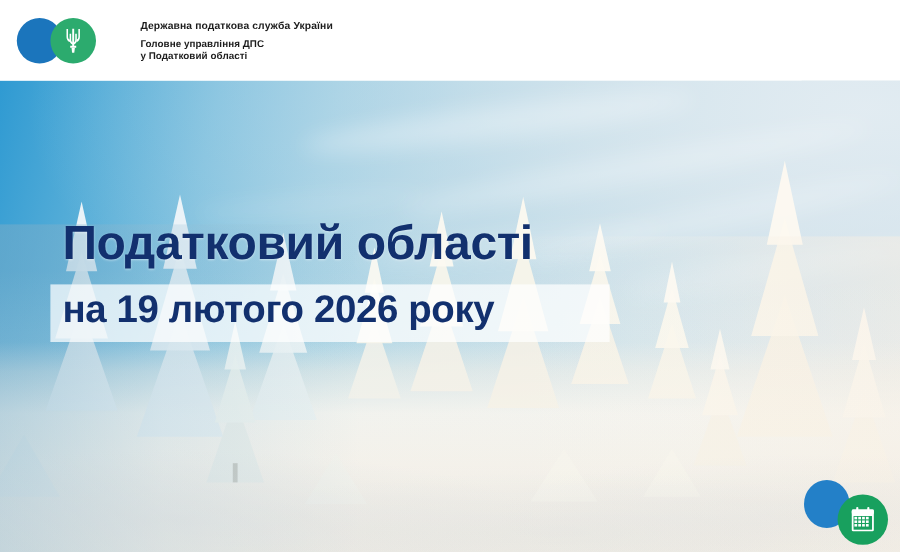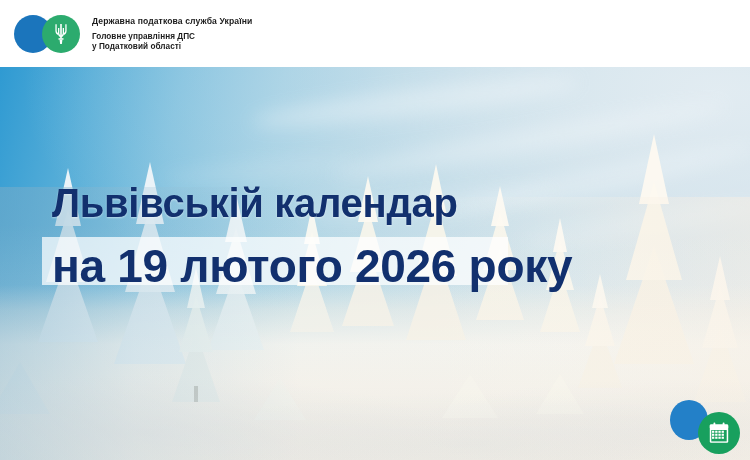--- a/index.html
+++ b/index.html
@@ -23,20 +23,21 @@
   .header {
     position:absolute;
     top:0; left:0;
     width:668px;
     height:67px;
     background:#ffffff;
     z-index:40;
     display:flex;
     align-items:center;
     padding-left:14px;
+    gap:25px;
   }
 
   .logo-mark {
     position:relative;
     width:72px;
     height:38px;
     flex:0 0 72px;
   }
   .logo-circle-blue {
     position:absolute;
@@ -212,21 +213,21 @@
     left:42px;
     top:237px;
     width:466px;
     height:48px;
     background:rgba(255,255,255,.72);
   }
   .headline-line2 {
     position:absolute;
     left:52px;
     top:239px;
-    font-size:46px;
+    font-size:32px;
     font-weight:bold;
     color:#12306e;
     letter-spacing:-.3px;
     white-space:nowrap;
   }
 
   
   .badge {
     position:absolute;
     right:8px;
@@ -388,21 +389,21 @@
       <i style="bottom:0; border-left-width:24px; border-right-width:24px; border-bottom-width:40px; border-bottom-color:rgba(246,244,235,.68);"></i>
     </div>
 
     <div class="left-haze"></div>
     <div class="right-haze"></div>
     <div class="ground-shadow"></div>
     <div class="hero-veil"></div>
   </div>
 
   <div class="headline">
-    <div class="headline-line1">Львівській календар</div>
+    <div class="headline-line1">Податковий області</div>
     <div class="headline-band"></div>
     <div class="headline-line2">на 19 лютого 2026 року</div>
   </div>
 
   <div class="badge">
     <div class="badge-circle-blue"></div>
     <div class="badge-circle-green">
       <svg width="24" height="24" viewBox="0 0 24 24">
         <rect x="6.5" y="1.6" width="1.8" height="3.6" rx="0.8" fill="#ffffff"></rect>
         <rect x="15.7" y="1.6" width="1.8" height="3.6" rx="0.8" fill="#ffffff"></rect>

